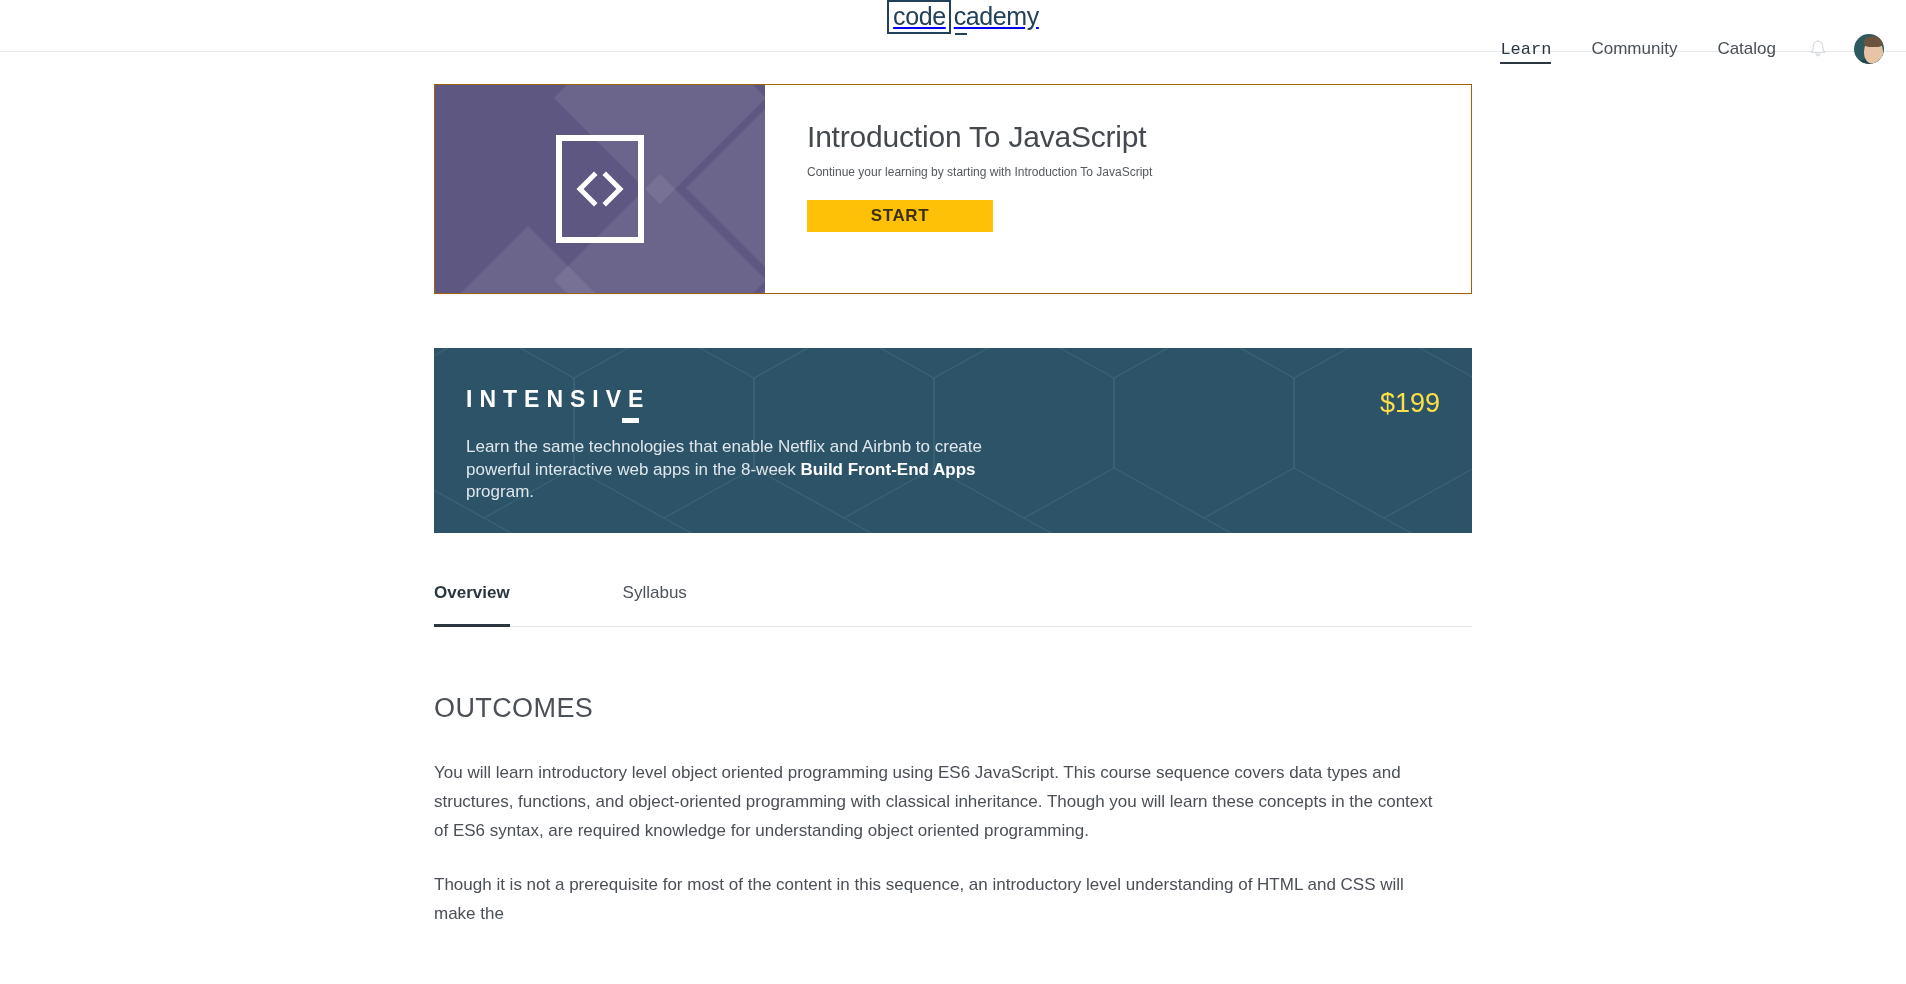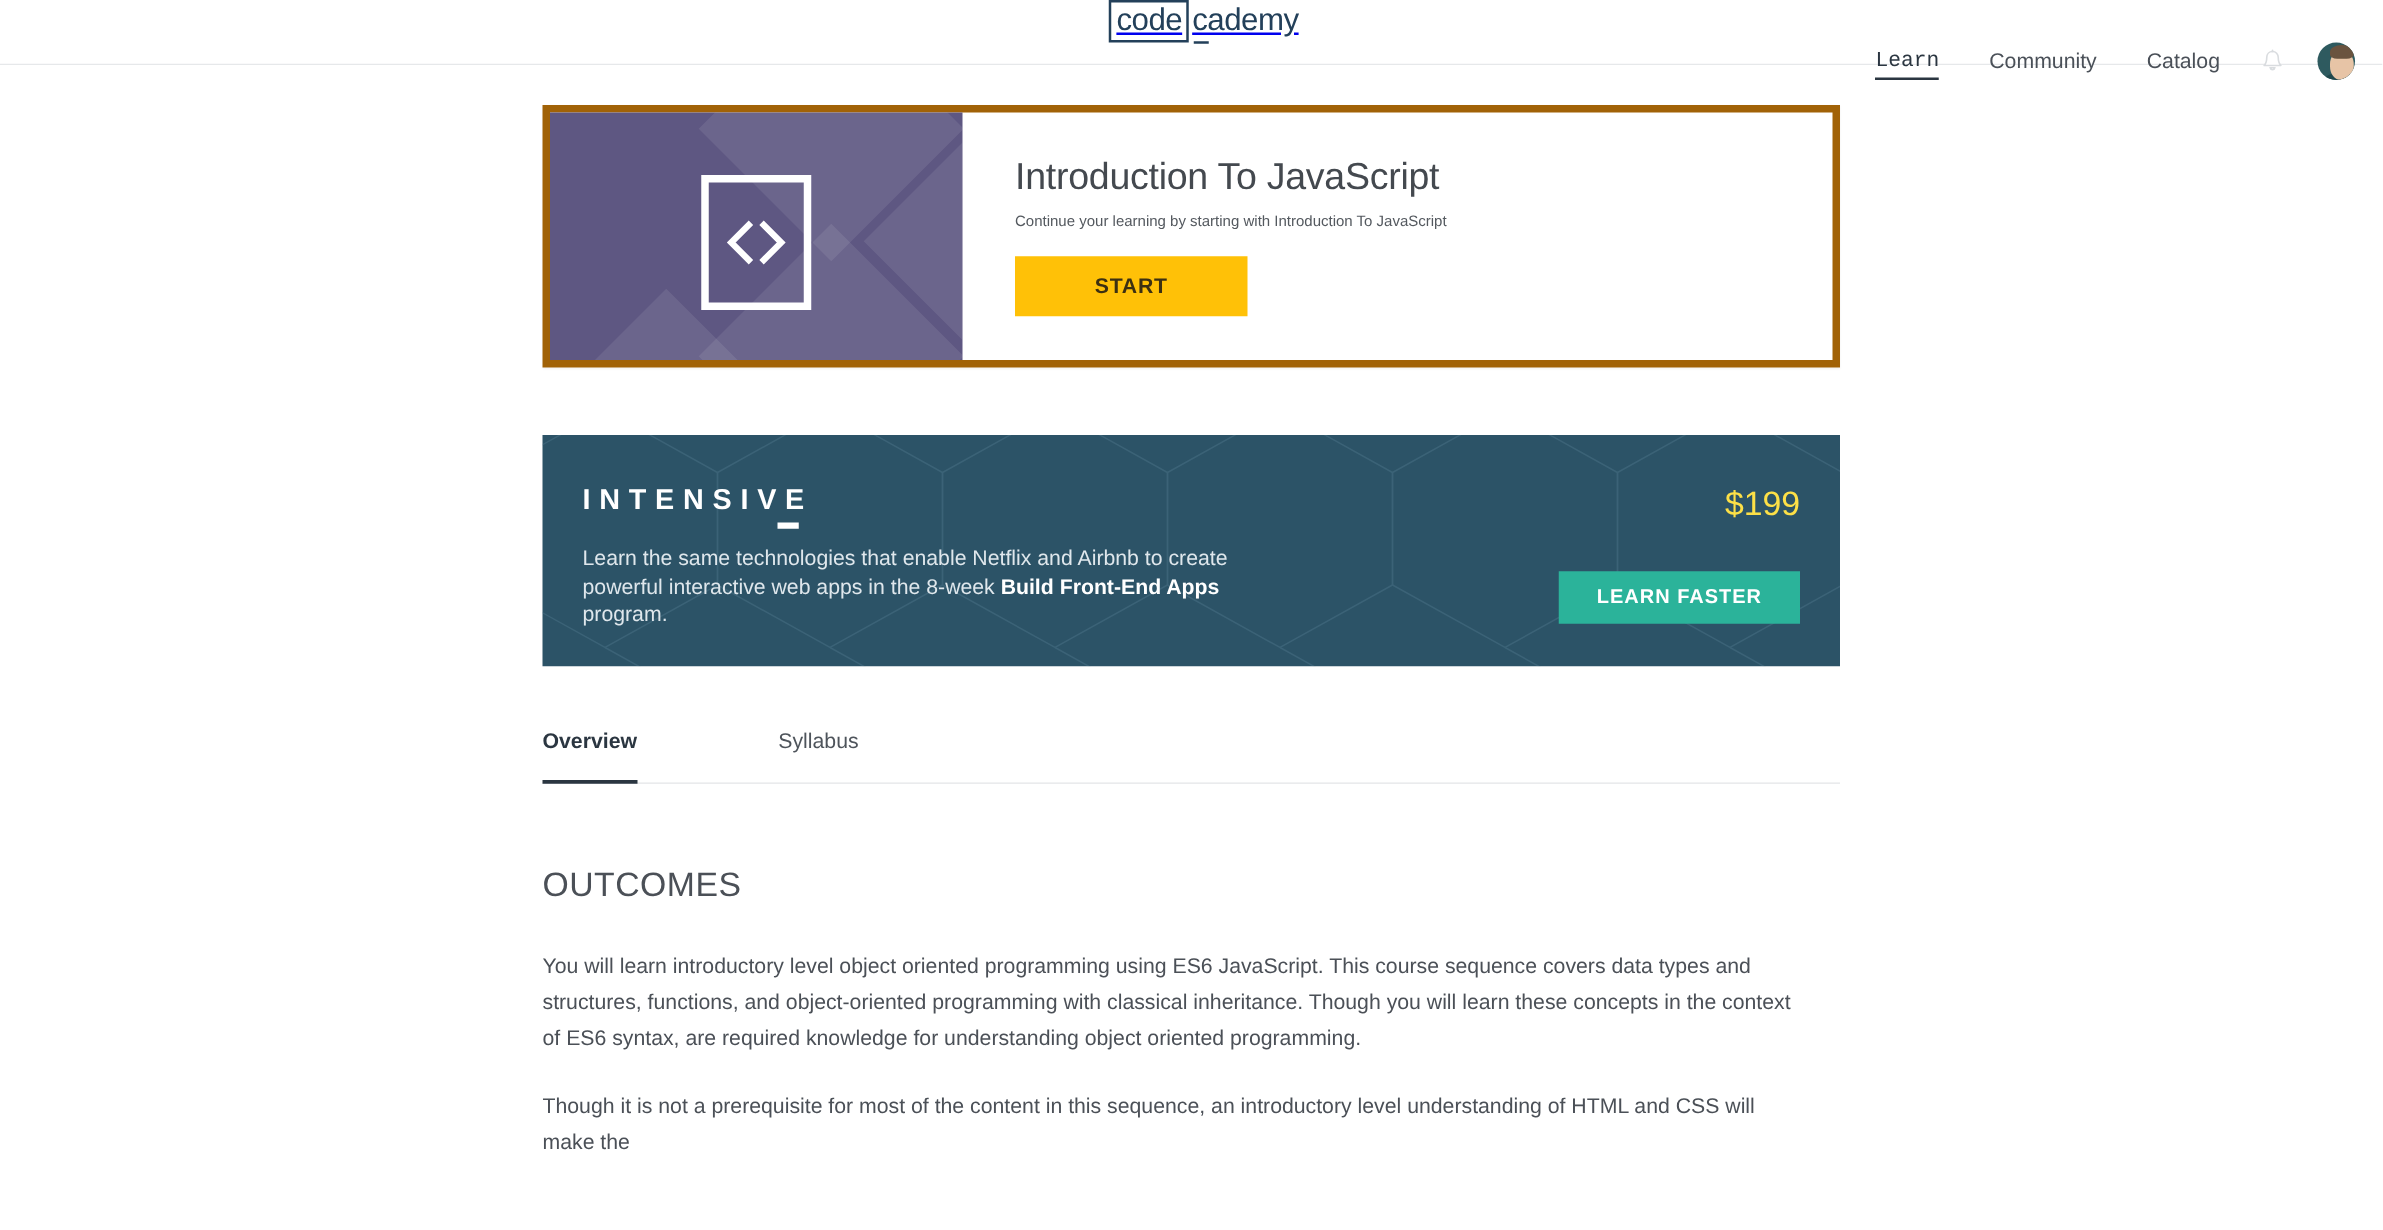--- a/index.html
+++ b/index.html
@@ -125,21 +125,21 @@
   .page { padding-top: 32px; }
   .container {
     width: 1038px;
     margin: 0 auto;
   }
 
   
   .hero-card {
     display: flex;
     background: #ffffff;
-    border: 6px solid #a16207;
+    border: 1px solid #a16207;
     box-shadow: 0 1px 2px rgba(0,0,0,0.06);
     height: 210px;
   }
   .hero-thumb {
     width: 330px;
     flex: none;
     position: relative;
     overflow: hidden;
     background: #5e5782;
   }
@@ -180,21 +180,21 @@
     font-size: 12px;
     color: #54595f;
     font-weight: 400;
   }
   .btn-start {
     display: inline-flex;
     align-items: center;
     justify-content: center;
     margin-top: 21px;
     width: 186px;
-    height: 48px;
+    height: 32px;
     background: #ffc107;
     color: #3c3012;
     font-size: 17px;
     font-weight: bold;
     letter-spacing: 0.6px;
     border: none;
     cursor: pointer;
     font-family: inherit;
   }
 
@@ -392,21 +392,20 @@
         </g>
       </svg>
 
       <div class="promo-left">
         <div class="promo-kicker">INTENSIVE</div>
         <div class="promo-text"><span>Learn the same technologies that enable Netflix and Airbnb to create powerful interactive web apps in the 8-week </span><b>Build Front-End Apps</b><span> program.</span></div>
       </div>
 
       <div class="promo-right">
         <div class="promo-price">$199</div>
-        <button class="btn-learn-faster">LEARN FASTER</button>
       </div>
     </div>
 
     <div class="tabs">
       <div class="tab active">Overview</div>
       <div class="tab">Syllabus</div>
     </div>
 
     <div class="section-title">OUTCOMES</div>
     <p class="body-para">You will learn introductory level object oriented programming using ES6 JavaScript. This course sequence covers data types and structures, functions, and object-oriented programming with classical inheritance. Though you will learn these concepts in the context of ES6 syntax, are required knowledge for understanding object oriented programming.</p>

